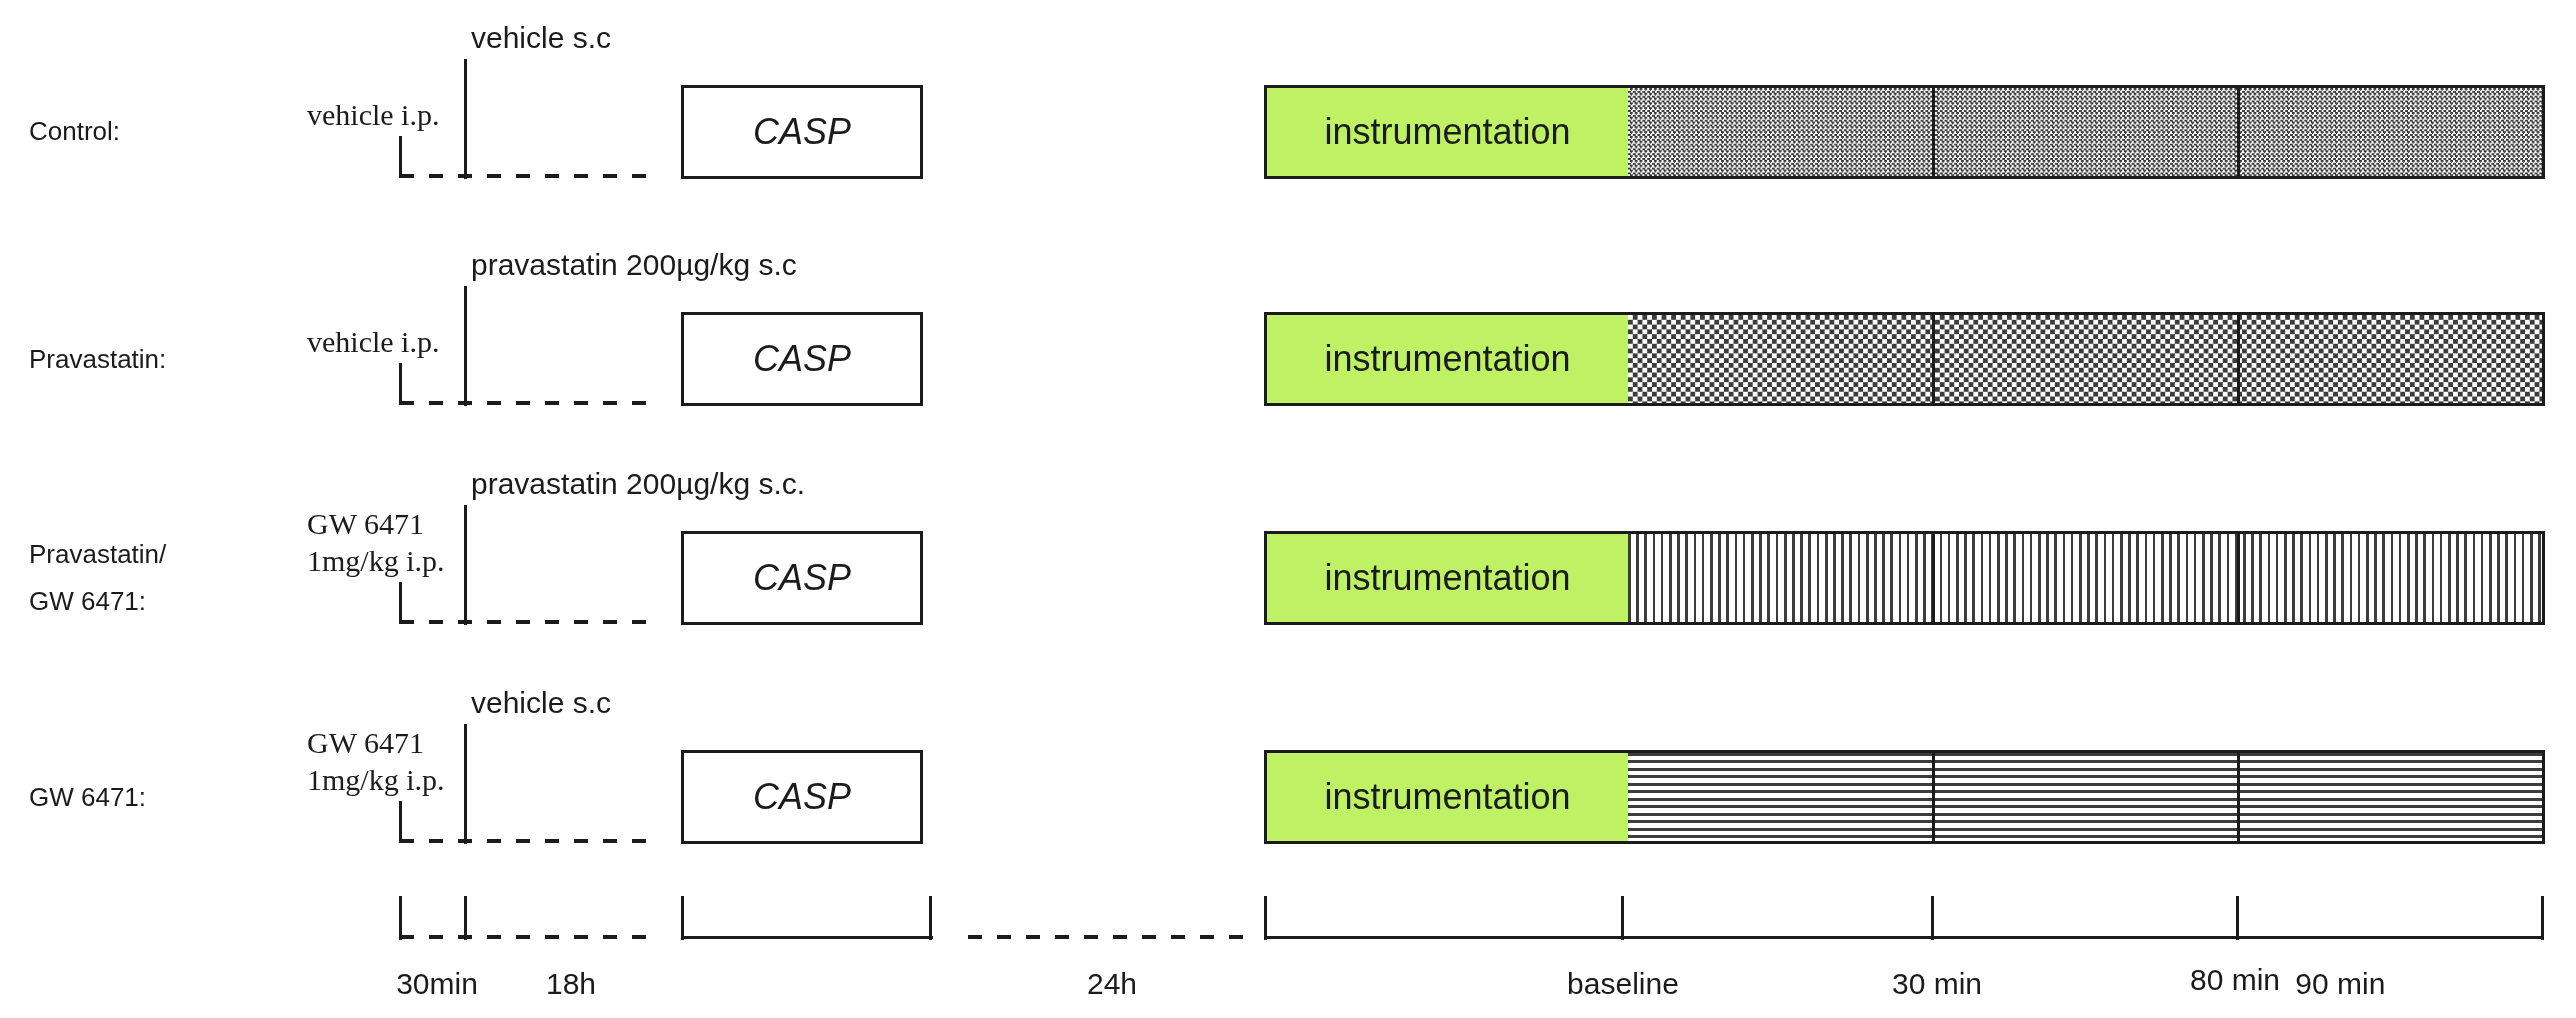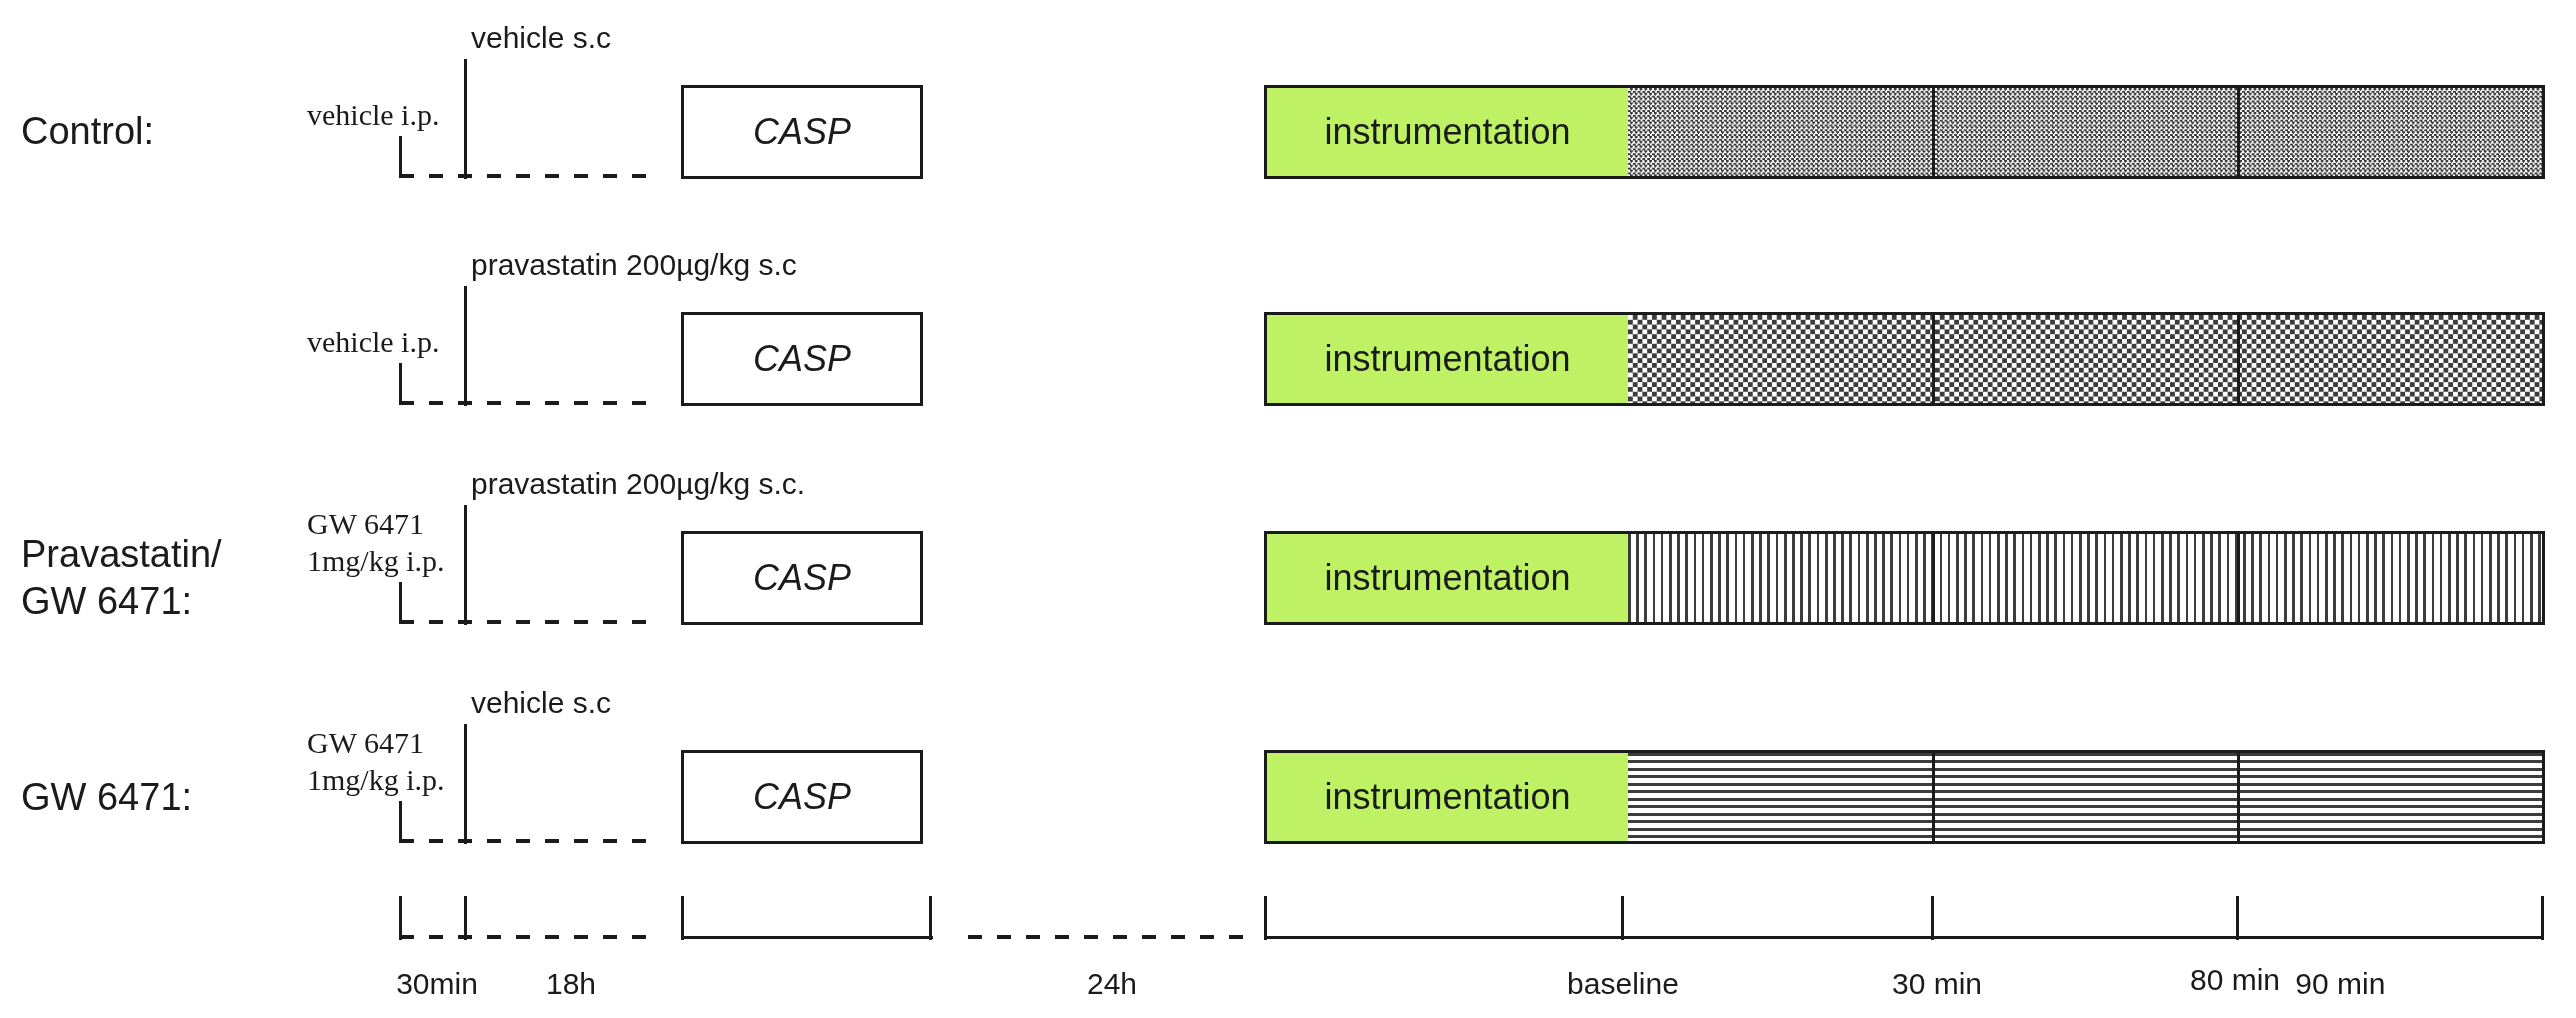--- a/index.html
+++ b/index.html
@@ -15,23 +15,23 @@
     color:var(--ink);
     overflow:hidden;
   }
   .row{position:absolute;left:0;width:2576px;height:178px;}
   .row-1{top:13.7px;}
   .row-2{top:241px;}
   .row-3{top:460px;}
   .row-4{top:679px;}
 
   .group-label{
-    position:absolute;left:21px;top:71px;height:94px;width:301px;
+    position:absolute;left:29px;top:71px;height:94px;width:301px;
     display:flex;align-items:center;
-    font-size:38px;line-height:47px;white-space:pre-line;
+    font-size:26px;line-height:47px;white-space:pre-line;
   }
   .ip-label{
     position:absolute;left:307px;bottom:59px;
     font-size:30px;line-height:37px;white-space:pre-line;font-family:Liberation Serif, serif;
   }
   .sc-label{
     position:absolute;left:471px;bottom:137px;
     font-size:30px;line-height:34px;white-space:nowrap;
   }
   .tick-short{position:absolute;left:399px;top:122px;width:3.4px;height:42px;background:var(--ink);}
@@ -95,20 +95,21 @@
     <div class="casp-box">CASP</div>
     <div class="instr-bar">
       <div class="instr-label-section">instrumentation</div>
       <div class="pattern" data-pattern="checker-fine"></div>
       <div class="bar-divider d1"></div>
       <div class="bar-divider d2"></div>
     </div>
   </div>
 
   <div class="row row-2">
+    <div class="group-label">Pravastatin:</div>
     <div class="ip-label">vehicle i.p.</div>
     <div class="sc-label">pravastatin 200µg/kg s.c</div>
     <div class="tick-short"></div>
     <div class="line-tall"></div>
     <div class="dash-line"></div>
     <div class="casp-box">CASP</div>
     <div class="instr-bar">
       <div class="instr-label-section">instrumentation</div>
       <div class="pattern" data-pattern="checker-coarse"></div>
       <div class="bar-divider d1"></div>

